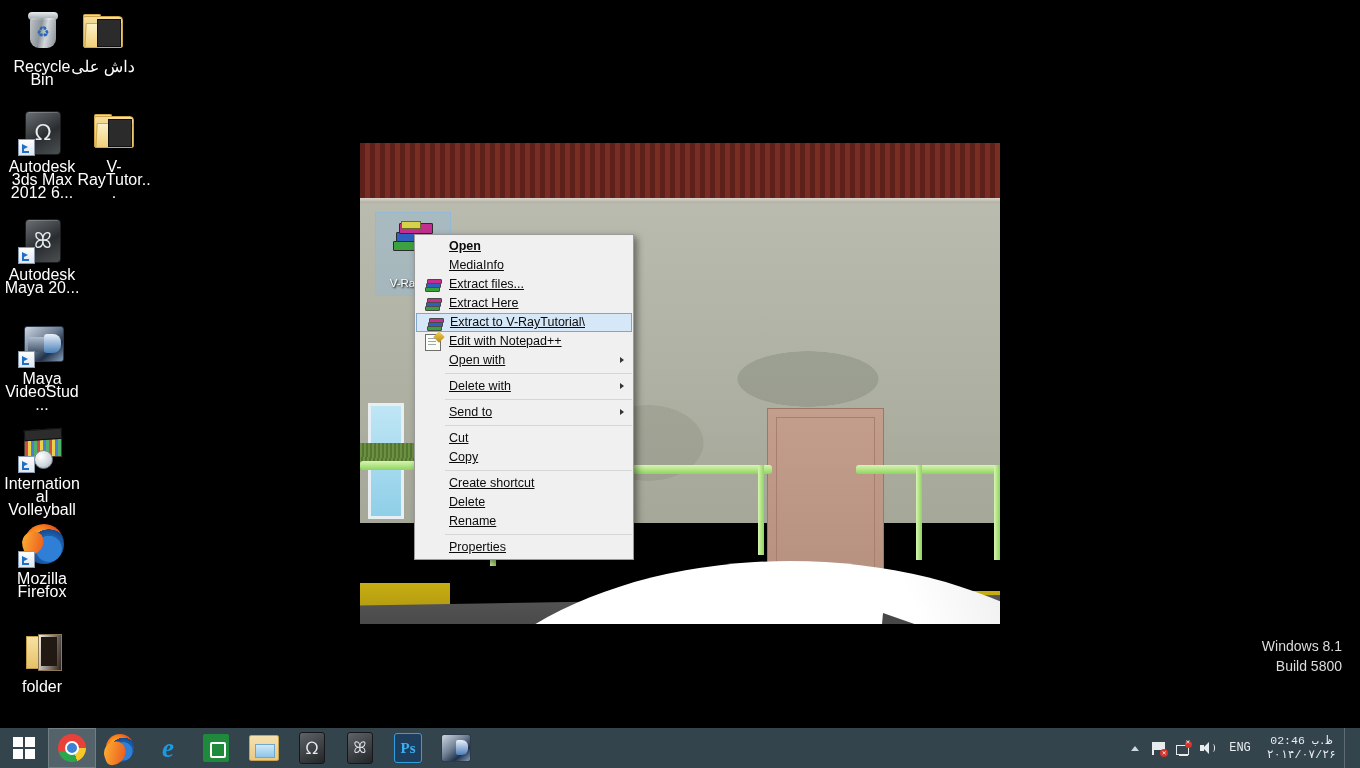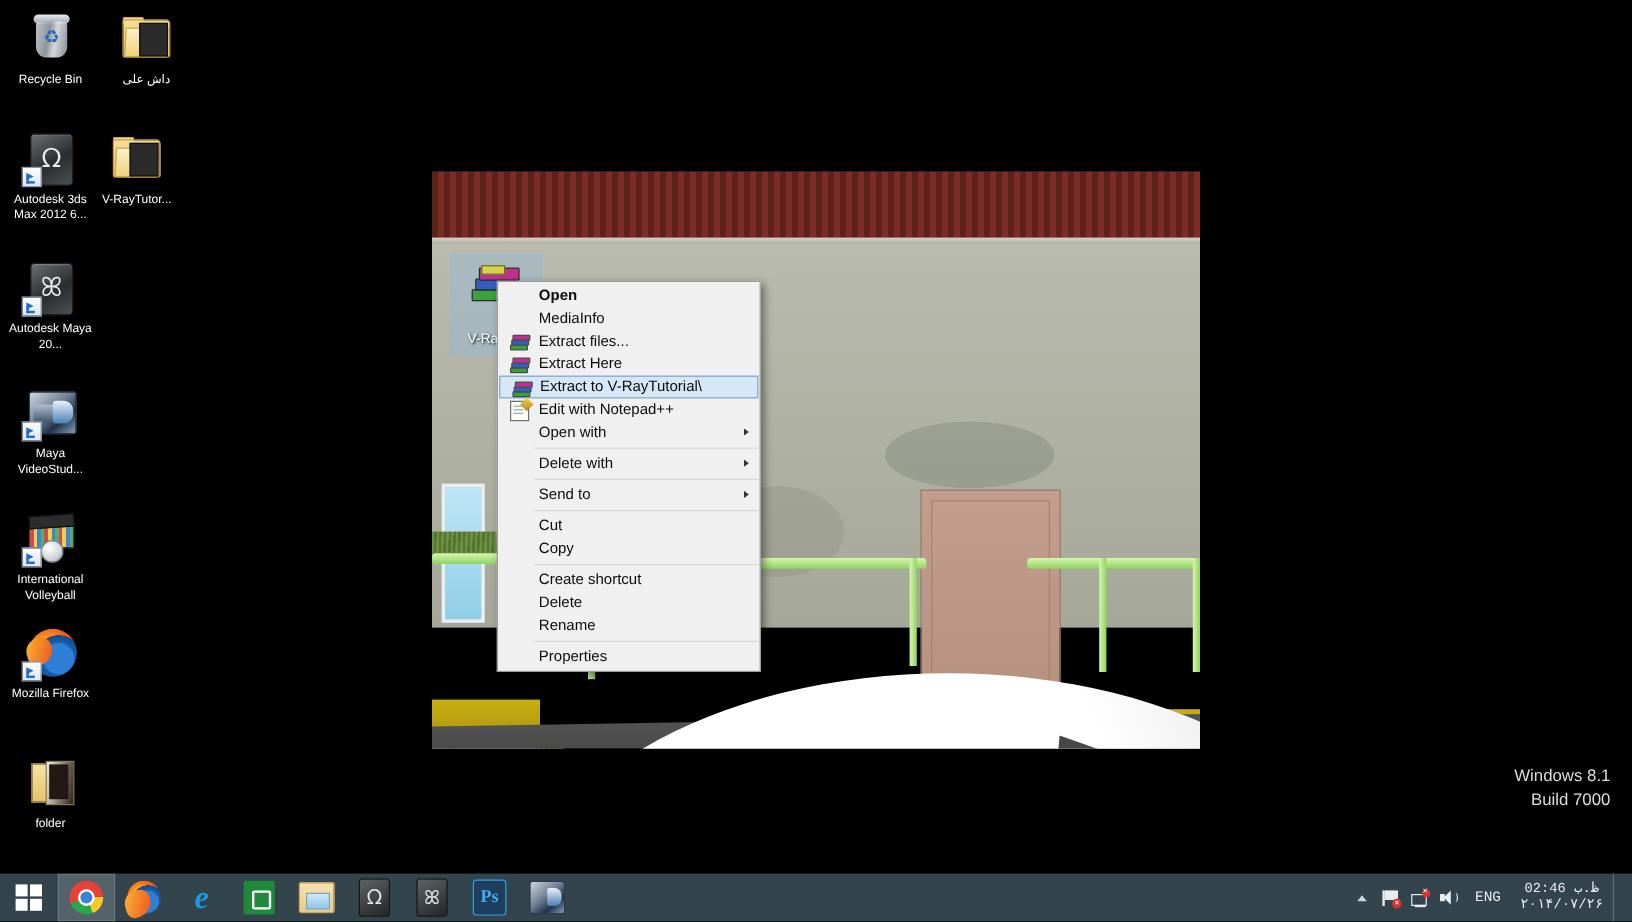--- a/index.html
+++ b/index.html
@@ -9,21 +9,21 @@
     font-family:"Liberation Sans", sans-serif;
     -webkit-font-smoothing:antialiased;
     position:relative;
   }
   
   #desktop{position:absolute;left:0;top:0;width:1360px;height:728px;background:#000;overflow:hidden;}
 
   
   .dicon{position:absolute;width:76px;text-align:center;cursor:default;}
   .dicon .glyph{width:48px;height:48px;margin:0 auto;position:relative;}
-  .dicon .lbl{color:#fff;font-size:10px;line-height:13px;margin-top:4px;
+  .dicon .lbl{color:#fff;font-size:16px;line-height:13px;margin-top:4px;
     text-shadow:1px 1px 2px rgba(0,0,0,.95);word-wrap:break-word;}
   .shortcut-arrow{position:absolute;left:0;bottom:0;width:15px;height:15px;
     background:linear-gradient(#fdfdfd,#dfe6ef);border:1px solid #8a99ad;}
   .shortcut-arrow:after{content:"";position:absolute;left:3px;top:4px;
     border-left:6px solid #1f6fc4;border-top:3px solid transparent;border-bottom:3px solid transparent;}
   .shortcut-arrow:before{content:"";position:absolute;left:3px;top:7px;width:5px;height:4px;
     border-left:2px solid #1f6fc4;border-bottom:2px solid #1f6fc4;}
 
   
   .folder{position:absolute;left:4px;top:6px;width:40px;height:34px;}
@@ -105,21 +105,21 @@
   .yellow{position:absolute;background:linear-gradient(#c9ae12,#a08d10);}
   .grass{position:absolute;background:repeating-linear-gradient(92deg,#6c8f44 0 2px,#53772f 2px 4px);}
   .road{position:absolute;background:linear-gradient(#555,#4a4a4a);}
   .ball{position:absolute;border-radius:50%;
     background:radial-gradient(circle at 38% 30%,#ffffff 0 42%,#f1f1f1 58%,#dcdcdc 78%,#c3c3c3 100%);}
   .ball .panel{position:absolute;background:#474747;}
 
   
   #ctxmenu{position:absolute;background:#f0f0f0;border:1px solid #9a9a9a;
     box-shadow:3px 3px 7px rgba(0,0,0,.45);padding:2px 0;font-size:12.5px;color:#0b0b0b;}
-  .mi{height:19px;line-height:19px;padding:0 8px 0 34px;position:relative;white-space:nowrap;cursor:default;}
+  .mi{height:19px;line-height:19px;padding:0 8px 0 34px;position:relative;white-space:nowrap;cursor:default;text-decoration:underline;}
   .mi.bold{font-weight:bold;}
   .mi.sel{background:#d6e8f7;border:1px solid #7ea7c9;height:17px;line-height:17px;margin:0 1px;padding-left:33px;}
   .mi .arrow{position:absolute;right:9px;top:6px;border-left:4px solid #333;border-top:3.5px solid transparent;border-bottom:3.5px solid transparent;}
   .msep{height:1px;background:#d6d6d6;margin:3px 1px 3px 30px;}
   .mico{position:absolute;left:10px;top:2px;width:16px;height:15px;}
   
   .rar{position:absolute;left:0;top:1px;width:16px;height:14px;}
   .rar i{position:absolute;display:block;height:3px;border:1px solid #4a4a4a;border-radius:1px;}
   .rar .r1{left:0;top:9px;width:13px;background:#37a23a;}
   .rar .r2{left:1px;top:5px;width:13px;background:#2f5fc0;}
@@ -271,21 +271,21 @@
       <div class="dicon" style="left: 4px; top: 8px;">
         <div class="glyph">
           <div class="bin">
             <div class="lid"></div>
             <div class="body"></div>
             <div class="sym">♻</div>
           </div>
         </div>
         <div class="lbl">Recycle Bin</div>
       </div>
-      <div class="dicon" style="left: 84px; top: 8px;">
+      <div class="dicon" style="left: 65px; top: 8px;">
         <div class="glyph">
           <div class="folder">
             <div class="tab"></div>
             <div class="back"></div>
             <div class="front"></div>
             <div class="inner"></div>
           </div>
         </div>
         <div class="lbl">داش على</div>
       </div>
@@ -355,21 +355,21 @@
             <div class="dr"></div>
             <div class="dr2"></div>
           </div>
         </div>
         <div class="lbl">folder</div>
       </div>
     </div>
 
   <div id="watermark">
     <div>Windows 8.1</div>
-    <div>Build 7000</div>
+    <div>Build 5800</div>
   </div>
 </div>
 
 <div id="taskbar">
   <div id="startbtn">
     <div class="winlogo">
       <span></span>
         <span></span>
         <span></span>
         <span></span>

